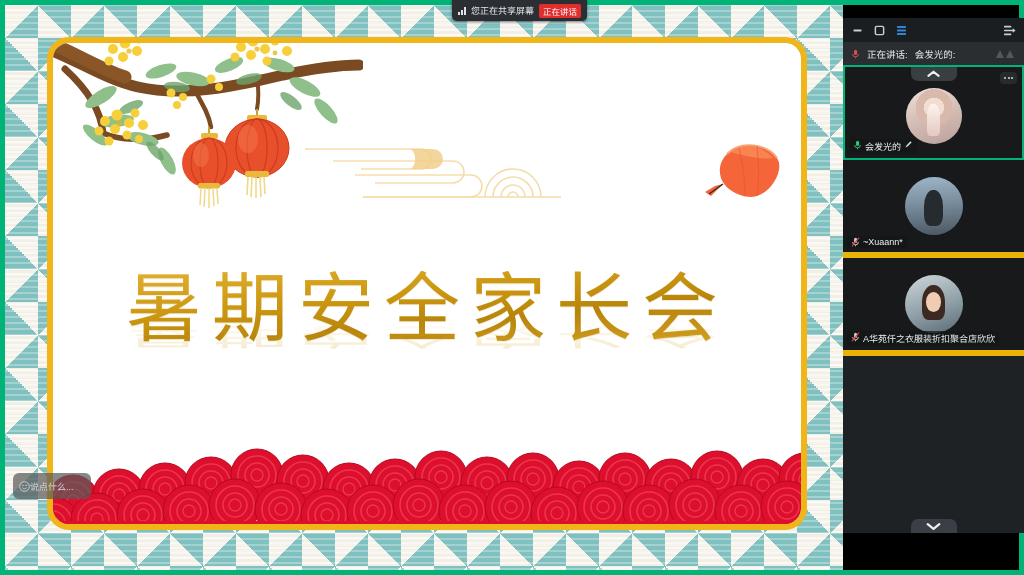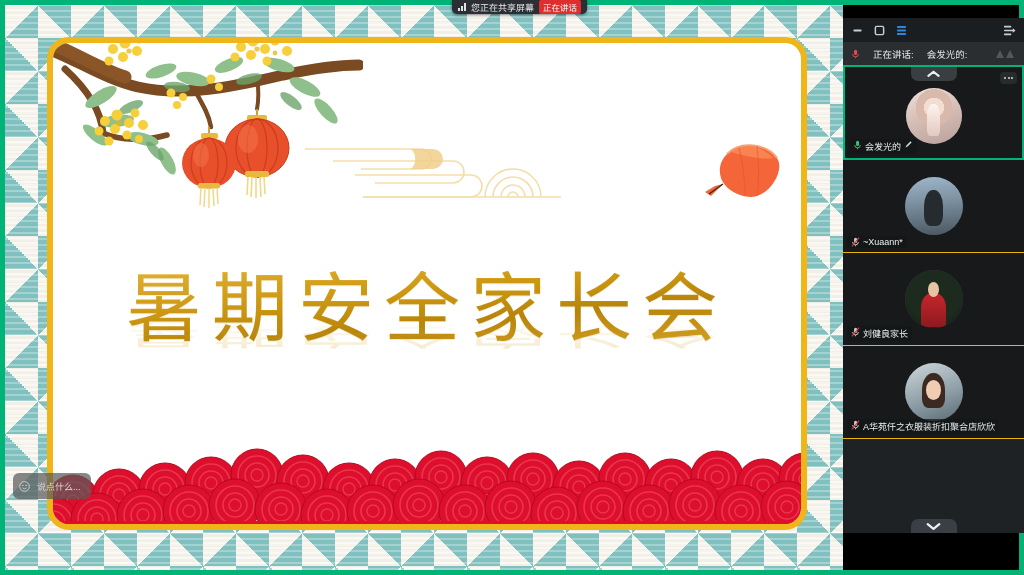--- a/index.html
+++ b/index.html
@@ -61,49 +61,49 @@
      background:linear-gradient(0deg,#d9a82900 10%,#d6a62a80 100%);
      -webkit-background-clip:text;background-clip:text;color:transparent;
      -webkit-text-fill-color:transparent;opacity:.45;filter:blur(.4px);}
 
   
   #scallop{position:absolute;left:0;right:0;bottom:0;height:95px;}
 
   
   #chat-input{position:absolute;left:8px;top:468px;width:78px;height:26px;
      background:rgba(90,90,90,.72);border-radius:6px;display:flex;align-items:center;
-     gap:7px;padding:0 6px;box-sizing:border-box;z-index:30;}
+     gap:0;padding:0 6px;box-sizing:border-box;z-index:30;}
   #chat-input .ph{color:#d8d8d8;font-size:9px;white-space:nowrap;overflow:hidden;}
 
   
-  #share-bar{position:absolute;left:452px;top:0;height:14px;z-index:60;
+  #share-bar{position:absolute;left:452px;top:0;height:21px;z-index:60;
      background:#2b2f33;border-radius:0 0 5px 5px;display:flex;align-items:center;
      gap:5px;padding:0 6px;box-shadow:0 1px 3px rgba(0,0,0,.5);}
   #share-bar .sig{display:flex;align-items:flex-end;gap:1px;height:8px;}
   #share-bar .sig i{display:block;width:2px;background:#dfe3e6;}
   #share-bar .txt{color:#e6e9ec;font-size:9px;white-space:nowrap;}
   #share-bar .stop{background:#e02e2e;color:#fff;font-size:8.5px;
      border-radius:2px;padding:1px 4px;white-space:nowrap;}
 
   
   #panel{position:absolute;right:0;top:18px;width:181px;bottom:42px;
      background:#1f2225;z-index:50;}
   #panel-header{height:24px;background:#1b1e21;display:flex;align-items:center;
      padding:0 8px;gap:9px;}
   #panel-header .spacer{flex:1;}
   .hicon{width:13px;height:13px;display:flex;align-items:center;justify-content:center;}
 
   #speaking-bar{height:23px;background:#2a2e31;display:flex;align-items:center;
-     gap:13px;padding:0 8px;border-bottom:1px solid #15181a;}
+     gap:7px;padding:0 8px;border-bottom:1px solid #15181a;}
   #speaking-bar .lbl{color:#e3e6e8;font-size:9.5px;white-space:nowrap;}
   #speaking-bar .right{margin-left:auto;display:flex;gap:1px;opacity:.35;}
 
   #tiles{position:absolute;top:47px;bottom:0;left:0;right:0;overflow:hidden;}
   .tile{position:relative;width:181px;height:92px;background:#17191b;
-     border-bottom:1px solid #eab308;overflow:hidden;}
+     border-bottom:6px solid #eab308;overflow:hidden;}
   .tile.active{border:2px solid #00b377;box-sizing:border-box;height:95px;}
   .tile .avatar{position:absolute;left:50%;top:50%;transform:translate(-50%,-50%);
      width:58px;height:58px;border-radius:50%;overflow:hidden;background:#3a3f44;}
   .tile.active .avatar{width:56px;height:56px;top:54%;}
   .namebar{position:absolute;left:4px;bottom:4px;display:flex;
      gap:3px;background:rgba(20,22,24,.72);border-radius:3px;padding:1px 4px;max-width:150px;}
   .namebar .nm{color:#eceff1;font-size:9px;white-space:nowrap;overflow:hidden;
      text-overflow:ellipsis;}
   .micicon{width:9px;height:10px;flex:0 0 auto;}
   .pencil{width:9px;height:9px;flex:0 0 auto;}
@@ -467,34 +467,20 @@
           <svg class="micicon" viewBox="0 0 12 14">
             <rect x="4" y="1" width="4.2" height="7.5" rx="2.1" fill="#c9ced2"></rect>
             <path d="M2 7 a4 4 0 0 0 8 0" fill="none" stroke="#c9ced2" stroke-width="1.3"></path>
             <line x1="6.1" y1="11" x2="6.1" y2="13" stroke="#c9ced2" stroke-width="1.3"></line>
             <line x1="1" y1="13" x2="11" y2="1" stroke="#e23b3b" stroke-width="1.6"></line>
           </svg>
           <span class="nm">~Xuaann*</span>
         </div>
       </div>
 
-      <div class="tile">
-        <div class="avatar">
-            <span class="av3"></span>
-          </div>
-        <div class="namebar">
-          <svg class="micicon" viewBox="0 0 12 14">
-            <rect x="4" y="1" width="4.2" height="7.5" rx="2.1" fill="#c9ced2"></rect>
-            <path d="M2 7 a4 4 0 0 0 8 0" fill="none" stroke="#c9ced2" stroke-width="1.3"></path>
-            <line x1="6.1" y1="11" x2="6.1" y2="13" stroke="#c9ced2" stroke-width="1.3"></line>
-            <line x1="1" y1="13" x2="11" y2="1" stroke="#e23b3b" stroke-width="1.6"></line>
-          </svg>
-          <span class="nm">刘健良家长</span>
-        </div>
-      </div>
 
 
       <div class="tile">
         <div class="avatar">
             <span class="av5"></span>
           </div>
         <div class="namebar">
           <svg class="micicon" viewBox="0 0 12 14">
             <rect x="4" y="1" width="4.2" height="7.5" rx="2.1" fill="#c9ced2"></rect>
             <path d="M2 7 a4 4 0 0 0 8 0" fill="none" stroke="#c9ced2" stroke-width="1.3"></path>

